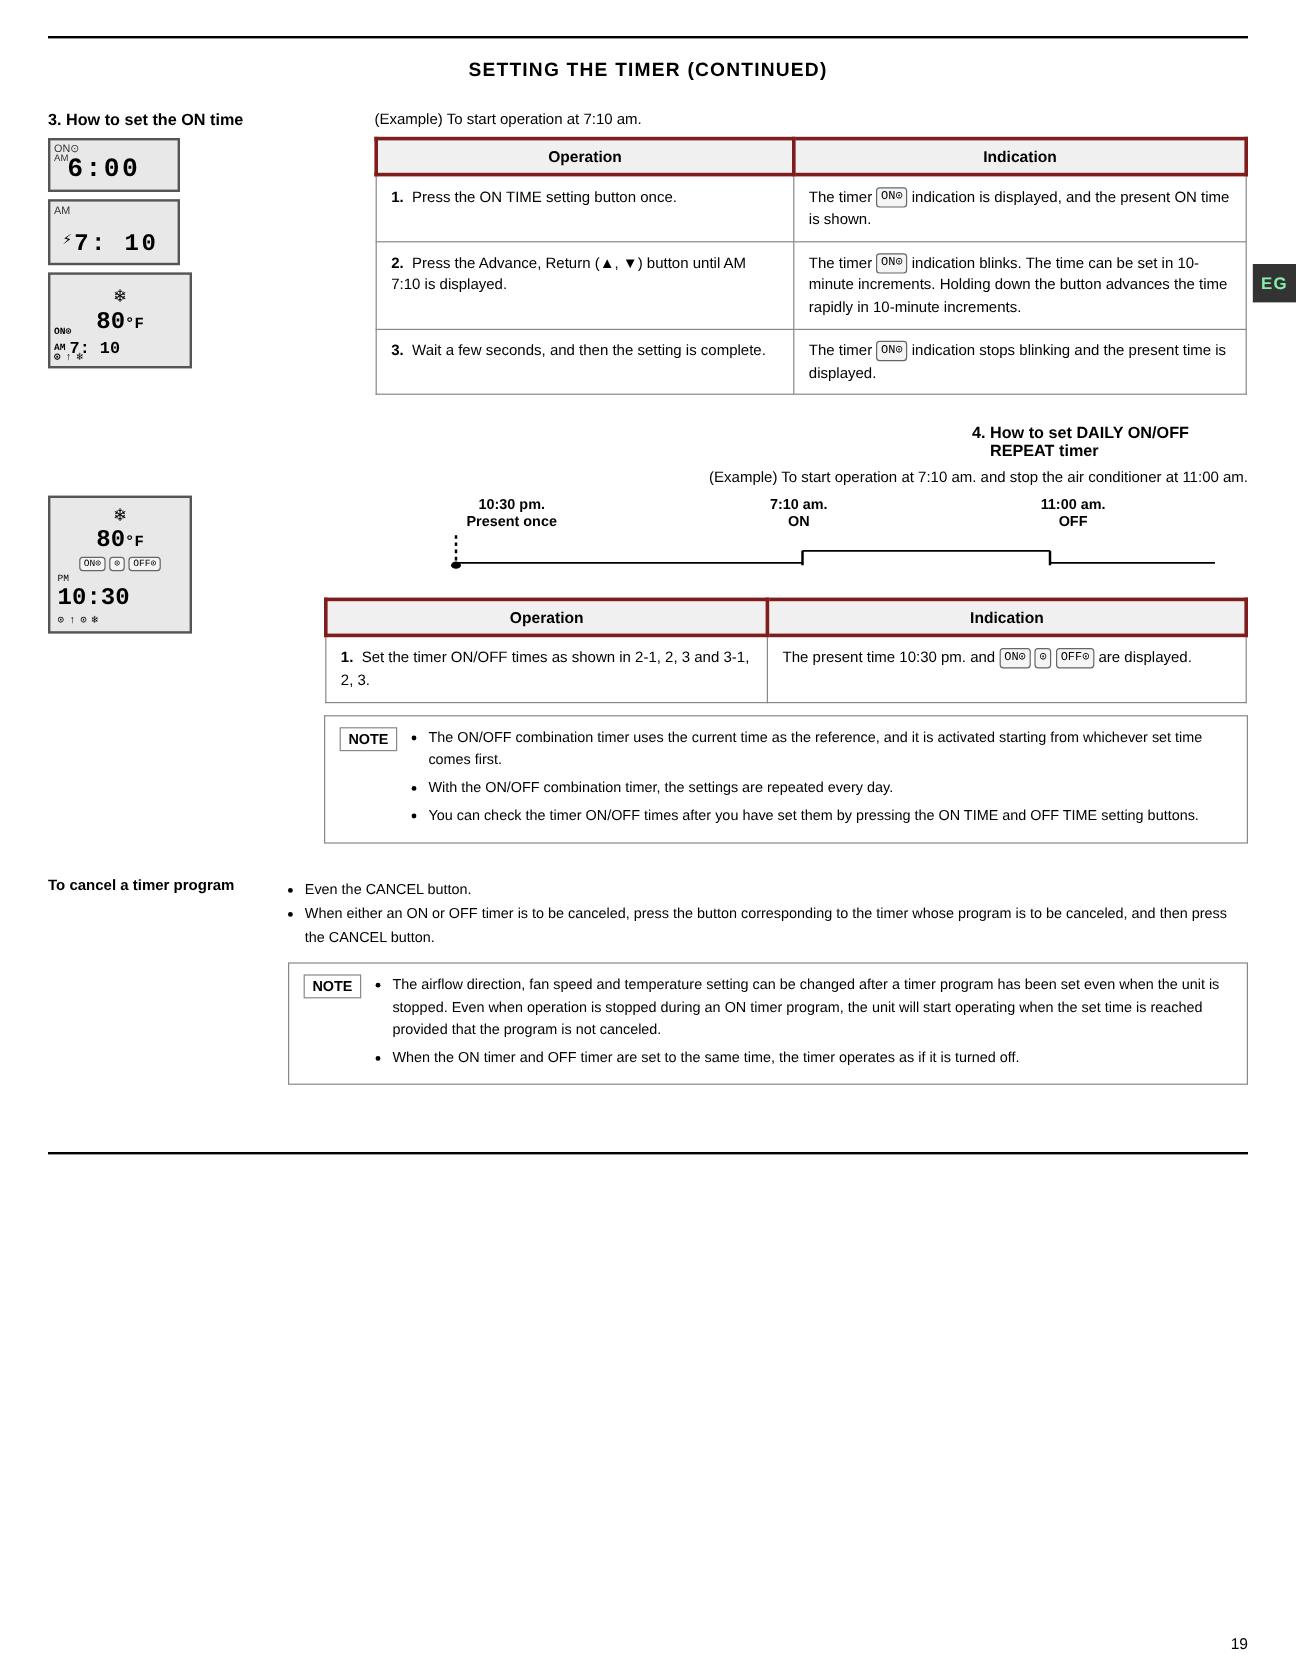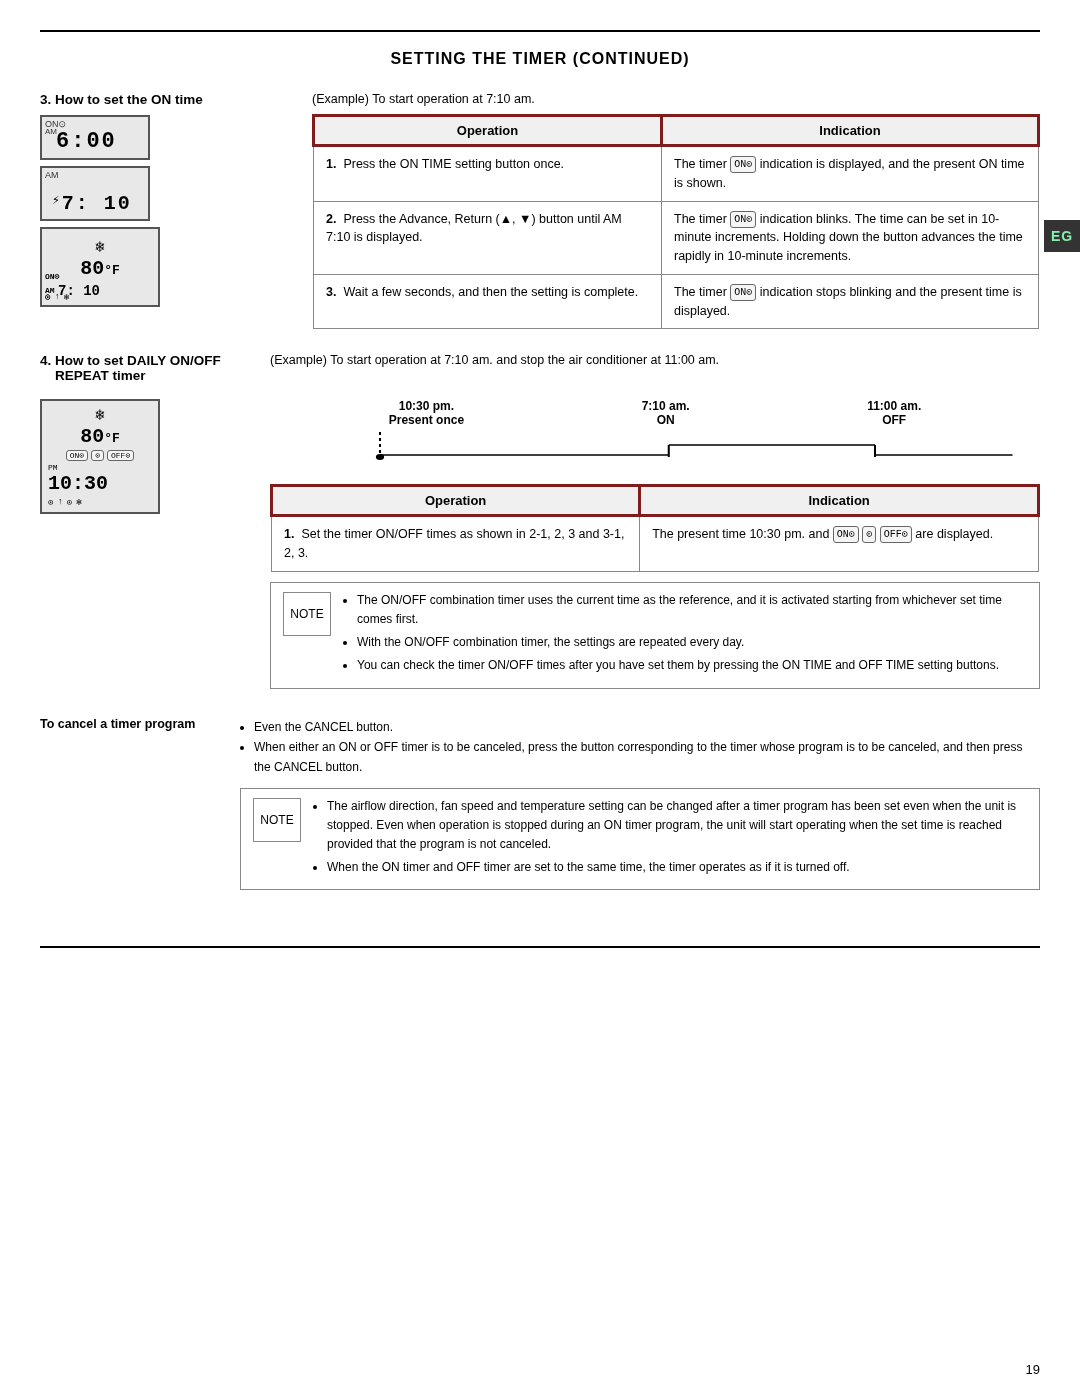--- a/index.html
+++ b/index.html
@@ -146,24 +146,24 @@
       border: 1px solid #888;
       padding: 8px 12px;
       margin-top: 10px;
       margin-bottom: 16px;
       display: flex;
       flex-direction: row;
       align-items: flex-start;
       gap: 10px;
     }
     .note-label {
-      font-weight: normal;
+      font-weight: bold;
       font-size: 12px;
       border: 1px solid #888;
-      padding: 14px 6px;
+      padding: 2px 6px;
       min-width: 48px;
       text-align: center;
       white-space: nowrap;
       margin-top: 1px;
     }
     .note-content {
       font-size: 12px;
       line-height: 1.6;
     }
     .note-content ul {
@@ -212,22 +212,22 @@
       font-family: 'Courier New', monospace;
       width: 120px;
       min-height: 100px;
       display: flex;
       flex-direction: column;
       justify-content: space-between;
       position: relative;
     }
     .section4-header-row {
       display: flex;
-      flex-direction: row;
-      align-items: flex-start;
+      flex-direction: column;
+      align-items: flex-end;
       margin-bottom: 8px;
     }
     .section4-header-left {
       width: 230px;
       min-width: 230px;
     }
     .section4-header-right {
       flex: 1;
       font-size: 12.5px;
     }

